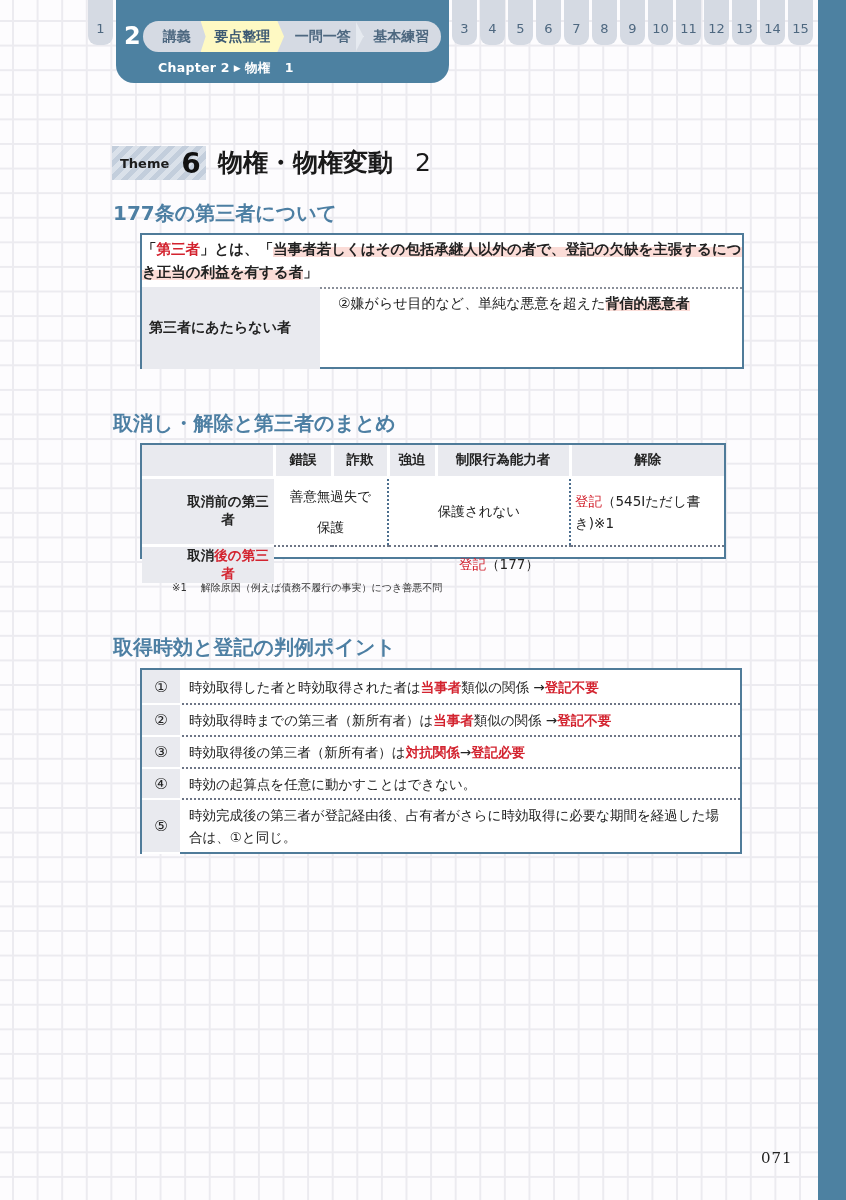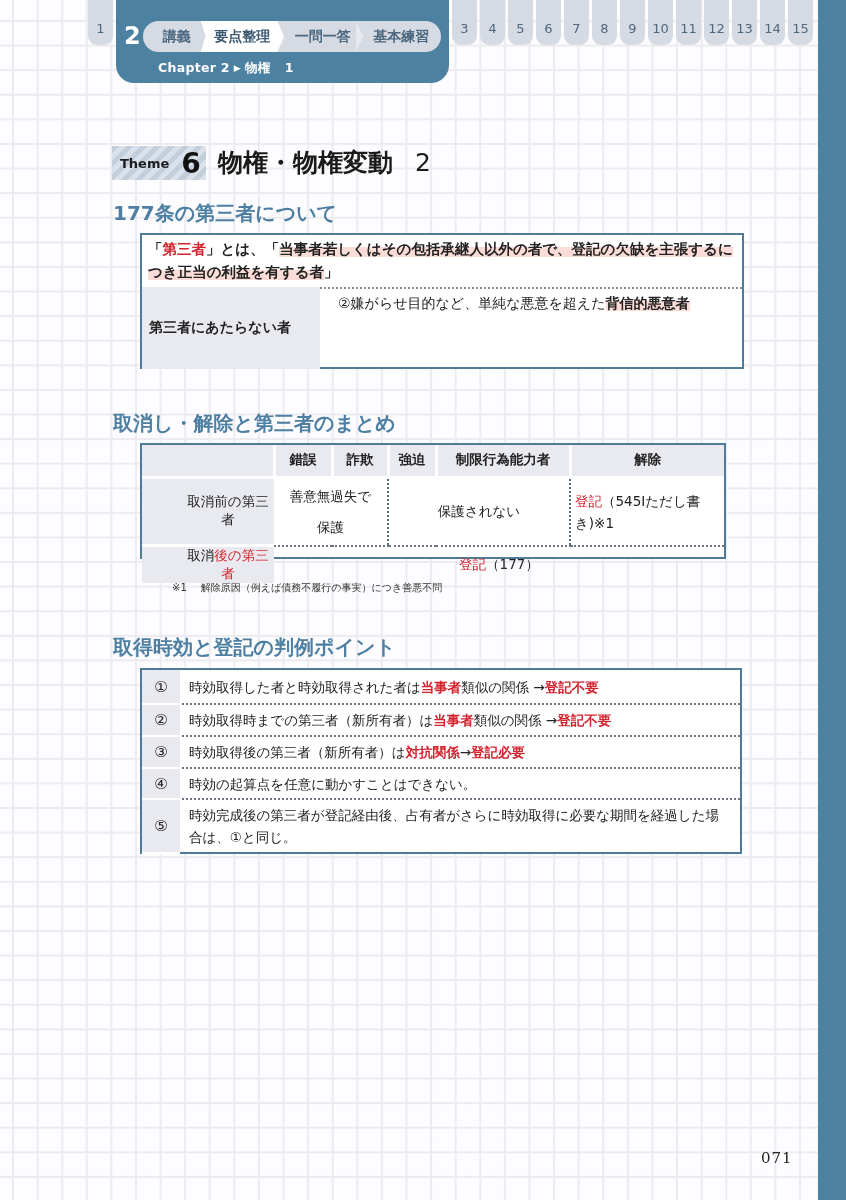--- a/index.html
+++ b/index.html
@@ -46,21 +46,21 @@
     overflow: hidden;
     display: flex;
   }
   .step {
     position: relative;
     height: 31px;
     display: flex; align-items: center; justify-content: center;
     font-size: 14px; font-weight: bold; color: #4e6880;
   }
   .step.s1 { width: 62px; padding-left: 6px; }
-  .step.s2 { width: 84px; background: #ffffff; clip-path: polygon(0 0, 92% 0, 100% 50%, 92% 100%, 0 100%, 6% 50%); margin-left: -4px; color: #3d5a73;}
+  .step.s2 { width: 84px; background: #fef9c3; clip-path: polygon(0 0, 92% 0, 100% 50%, 92% 100%, 0 100%, 6% 50%); margin-left: -4px; color: #3d5a73;}
   .step.s3 { width: 78px; }
   .step.s4 { width: 80px; border-left: none; }
   .step-sep {
     position: absolute; top: 0; right: -2px; width: 8px; height: 31px;
     border-right: 1.5px solid #fff;
     clip-path: polygon(0 0, 100% 50%, 0 100%);
     background: #e6eaf0;
   }
   .crumb {
     position: absolute; left: 42px; top: 60px;
@@ -88,21 +88,21 @@
     font-size: 20px; font-weight: bold; color: #4d7fa3;
   }
 
   
   .box1 {
     position: absolute; left: 140px; top: 233px; width: 604px; height: 136px;
     border: 2px solid #4f7b99;
     background: #fff;
   }
   .box1 .def {
-    height: 52px; padding: 3px 6px;
+    height: 52px; padding: 3px 0;
     font-size: 14.5px; line-height: 23px; font-weight: bold; color: #222;
   }
   .hl { background: linear-gradient(to top, #fbdcd7 60%, transparent 60%); }
   .red { color: #d3232f; }
   .box1 .row {
     display: flex; height: 82px;
   }
   .box1 .label-cell {
     width: 178px; background: #e9eaef;
     display: flex; align-items: center; padding-left: 7px;
@@ -123,21 +123,21 @@
     border: 2px solid #4f7b99; background: #fff;
   }
   .t2 { width: 100%; height: 100%; border-collapse: collapse; font-size: 13.5px; }
   .t2 th {
     background: #e9eaef; font-weight: bold; height: 32px; text-align: center;
     border-left: 3px solid #fff; border-bottom: 3px solid #fff;
   }
   .t2 th.blank { border-left: none; }
   .t2 td { text-align: center; vertical-align: middle; }
   .t2 .rowlabel {
-    background: #e9eaef; font-weight: normal; width: 132px; padding-left: 40px;
+    background: #e9eaef; font-weight: bold; width: 132px; padding-left: 40px;
   }
   .t2 .r1 td { height: 52px; border-bottom: 2px dotted #6d7585; }
   .t2 .r1 td.rowlabel { border-bottom: 3px solid #fff; }
   .t2 .dotl { border-left: 2px dotted #4b6e8e; }
   .t2 .left { text-align: left; padding-left: 4px; line-height: 22px; }
   .t2 .r2 td { height: 28px; }
 
   .footnote {
     position: absolute; left: 172px; top: 581px; font-size: 10px; color: #333;
   }

